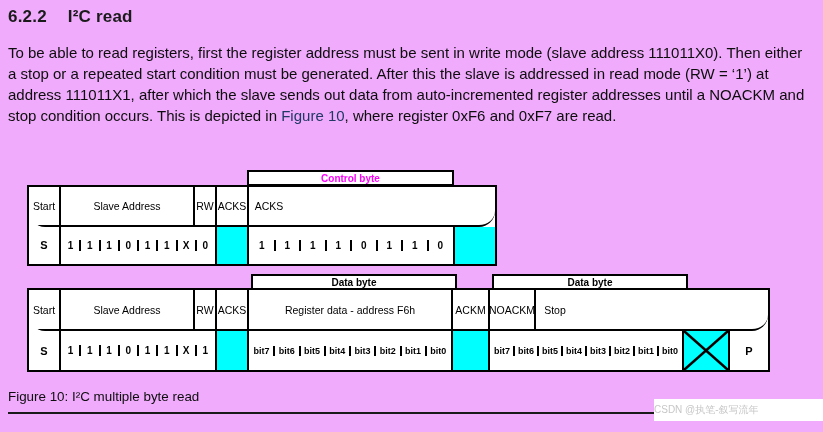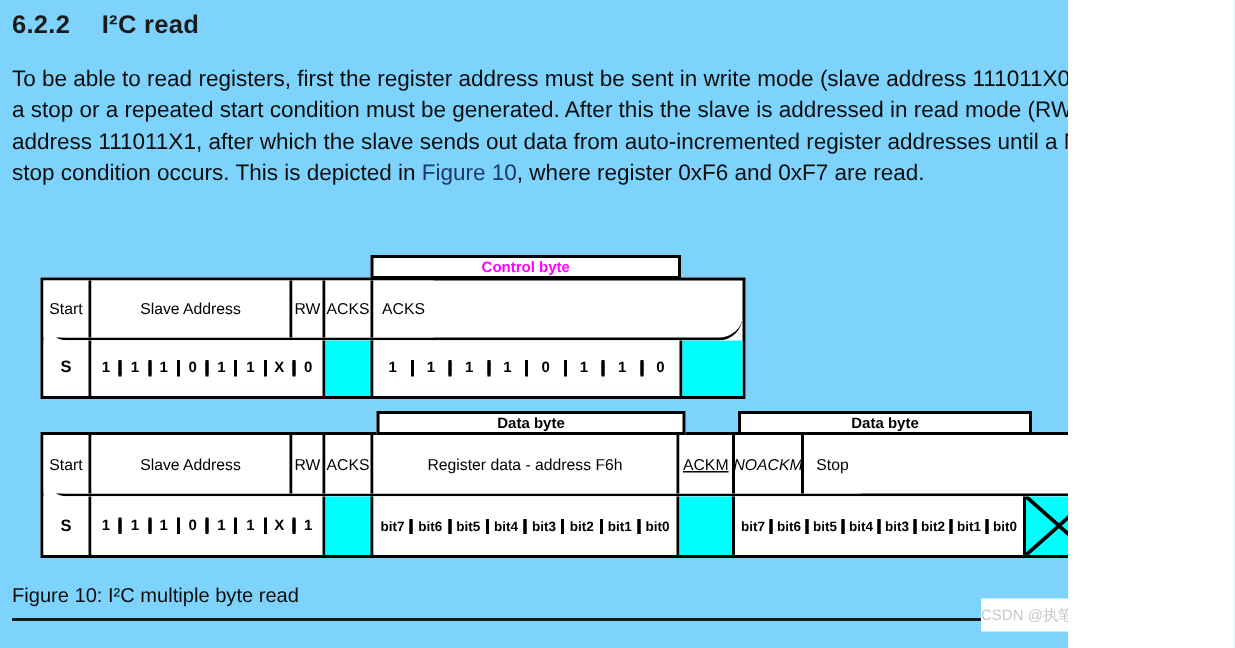--- a/index.html
+++ b/index.html
@@ -1,19 +1,19 @@
 <!DOCTYPE html>
 <html><head>
 <meta charset="utf-8">
 <style>
   html,body{margin:0;padding:0;background:#ffffff;}
   .page{
     position:relative;
-    width:712px;height:432px;
-    background:#7dd3fc;
+    width:823px;height:432px;
+    background:#f0abfc;
     font-family:"Liberation Sans", sans-serif;
     color:#111;
     overflow:hidden;
   }
   
   .heading{
     position:absolute;left:8px;top:7px;
     font-size:17px;font-weight:bold;color:#1a1a1a;
     letter-spacing:0.2px;
   }
@@ -138,22 +138,22 @@
     <span>Data byte</span>
   </div>
 
   <div class="frame" style="left:27px;top:288px;width:743px;height:84px;">
     <div class="row hdr">
       <div class="cell" style="width:32px;">Start</div>
       <div class="cell" style="width:134px;">Slave Address</div>
       <div class="cell" style="width:22px;">RW</div>
       <div class="cell" style="width:32px;">ACKS</div>
       <div class="cell" style="width:204px;">Register data - address F6h</div>
-      <div class="cell" style="width:37px;text-decoration:underline;">ACKM</div>
-      <div class="cell" style="width:46px;font-style:italic;">NOACKM</div>
+      <div class="cell" style="width:37px;">ACKM</div>
+      <div class="cell" style="width:46px;">NOACKM</div>
       <div class="cell last" style="width:38px;text-align:right;">Stop</div>
     </div>
     <div class="row">
       <div class="cell sym" style="width:32px;">S</div>
       <div class="cell bits" style="width:156px;">
         <div class="bit">1</div>
         <div class="bit">1</div>
         <div class="bit">1</div>
         <div class="bit">0</div>
         <div class="bit">1</div>

